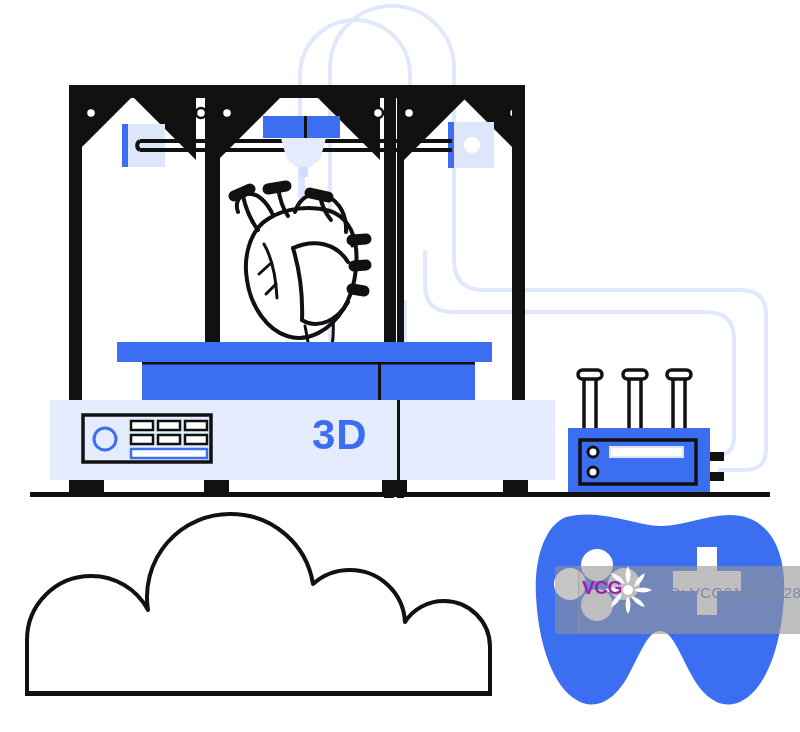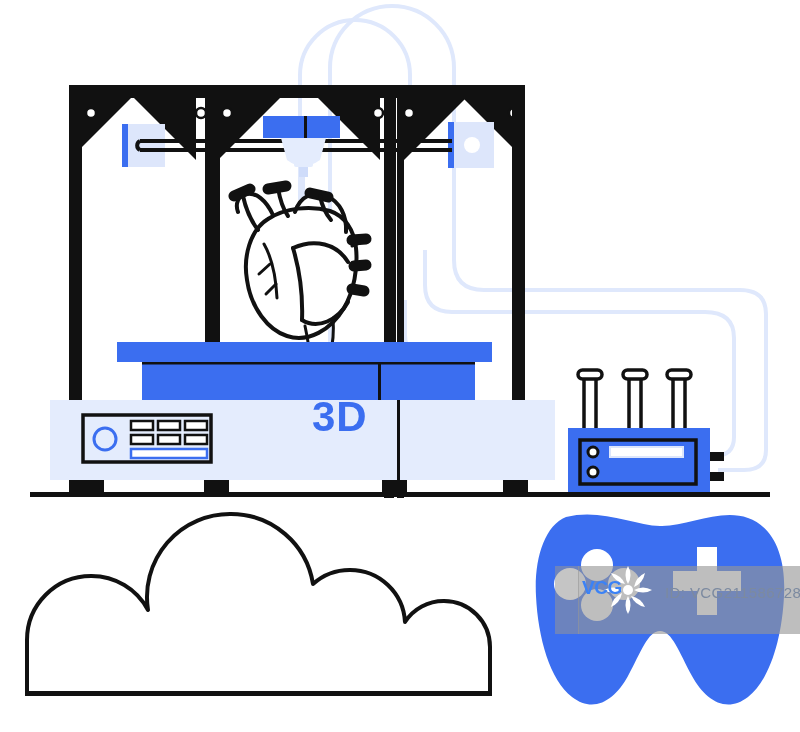--- a/index.html
+++ b/index.html
@@ -33,21 +33,21 @@
     position: absolute;
     color: #7c8aa0;
     font-family: "Liberation Sans", sans-serif;
     font-size: 15px;
     letter-spacing: 0.4px;
     white-space: nowrap;
     pointer-events: none;
   }
   .wm-logo {
     position: absolute;
-    color: #3b82f6;
+    color: #a21caf;
     font-family: "Liberation Sans", sans-serif;
     font-weight: bold;
     font-size: 19px;
     letter-spacing: -0.5px;
     white-space: nowrap;
     pointer-events: none;
   }
 </style>
 </head>
 <body>
@@ -267,16 +267,16 @@
       <path d="M47 47 q-10 -2 -14 -11 q10 2 14 11"></path>
       <path d="M30 54 q-5 -9 0 -18 q5 9 0 18"></path>
       <path d="M13 47 q2 -10 11 -14 q-2 10 -11 14"></path>
       <path d="M6 30 q9 -5 18 0 q-9 5 -18 0"></path>
       <path d="M13 13 q10 2 14 11 q-10 -2 -14 -11"></path>
     </g>
   </svg>
   <div class="wm-logo" style="left:582px; top:577px;">VCG</div>
   <div class="wm-id" style="left:665px; top:584px;">ID: VCG211586728341</div>
 
-  <div style="position:absolute; left:312px; top:393px; font-size:42px; font-weight:bold;
+  <div style="position:absolute; left:312px; top:411px; font-size:42px; font-weight:bold;
               color:#3b6ef0; font-family:'Liberation Sans', sans-serif; letter-spacing:1px;">3D</div>
 
 </div>
 
 </body></html>

